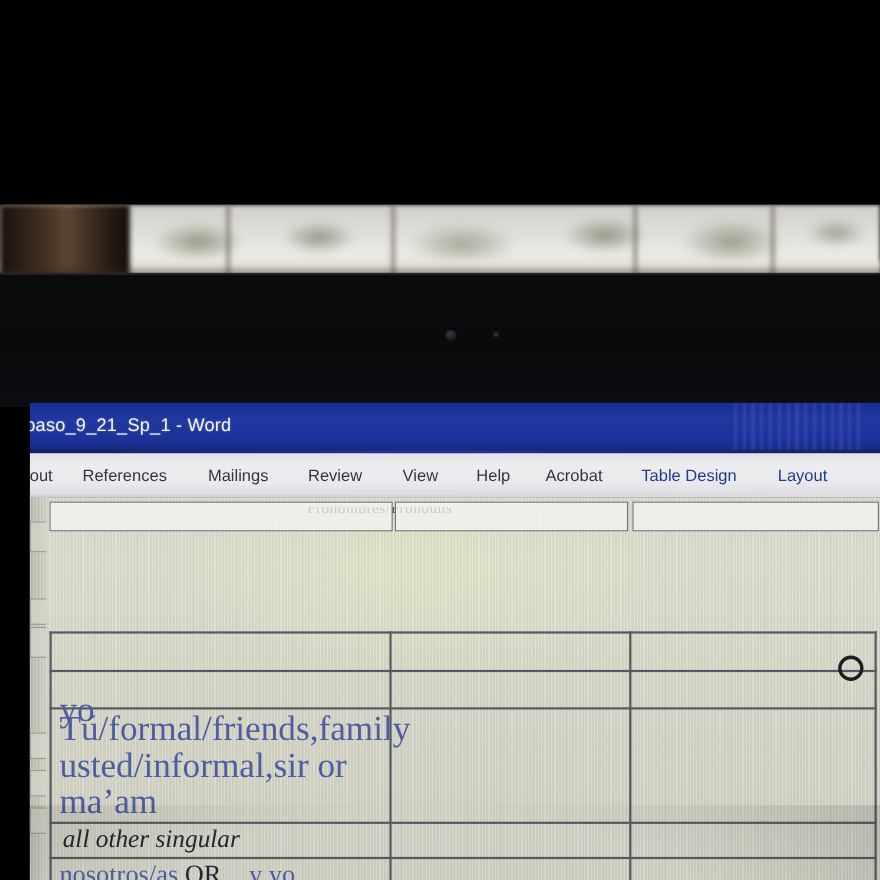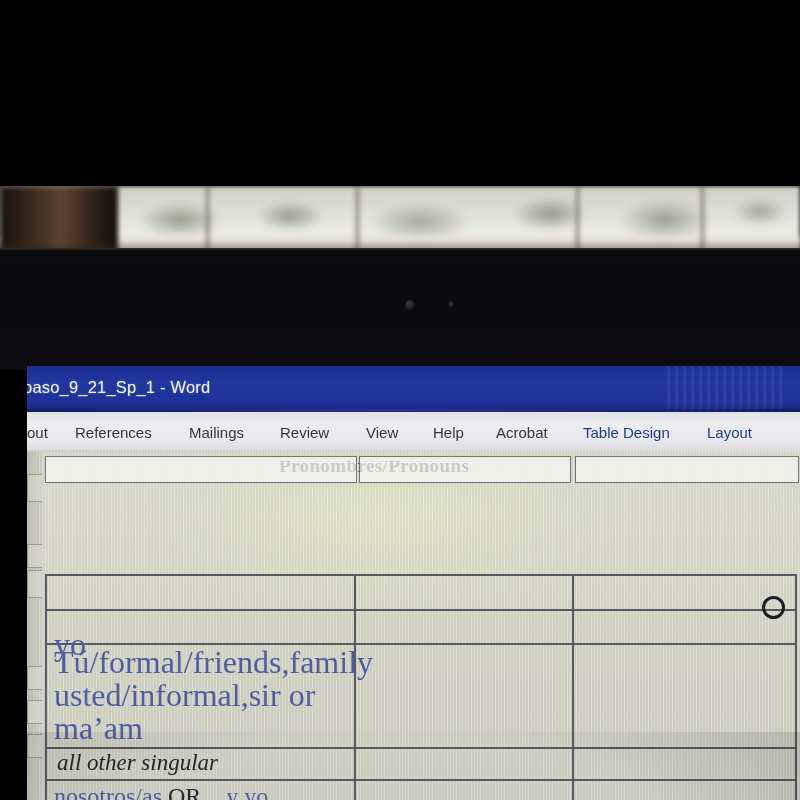--- a/index.html
+++ b/index.html
@@ -86,21 +86,21 @@
 
   
   .mtick{position:absolute;left:0;width:14px;border:1px solid #9a9a90;border-right:none;
     background:rgba(216,216,204,.55);}
 
   
   .hbox{position:absolute;height:25px;border:1px solid #6f7380;background:rgba(244,244,240,.80);}
 
   .title-word{position:absolute;left:252px;top:9px;width:290px;height:22px;overflow:hidden;}
   .title-word span{position:absolute;left:0;top:-6px;font-family:"Liberation Serif",serif;
-    font-weight:700;font-size:19px;color:#23262e;letter-spacing:.4px;white-space:nowrap;}
+    font-weight:400;font-size:14px;color:#23262e;letter-spacing:.4px;white-space:nowrap;}
 
   
   .tbl{position:absolute;left:18px;top:122px;width:752px;height:226px;}
   .tl{position:absolute;background:#555a62;}
   .hline{height:1.6px;left:0;width:752px;}
   .vline{width:1.6px;top:0;height:226px;}
 
   .cell{position:absolute;font-family:"Liberation Serif",serif;white-space:nowrap;}
   .blue{color:#4d5da0;}
   .dark{color:#23262e;}

